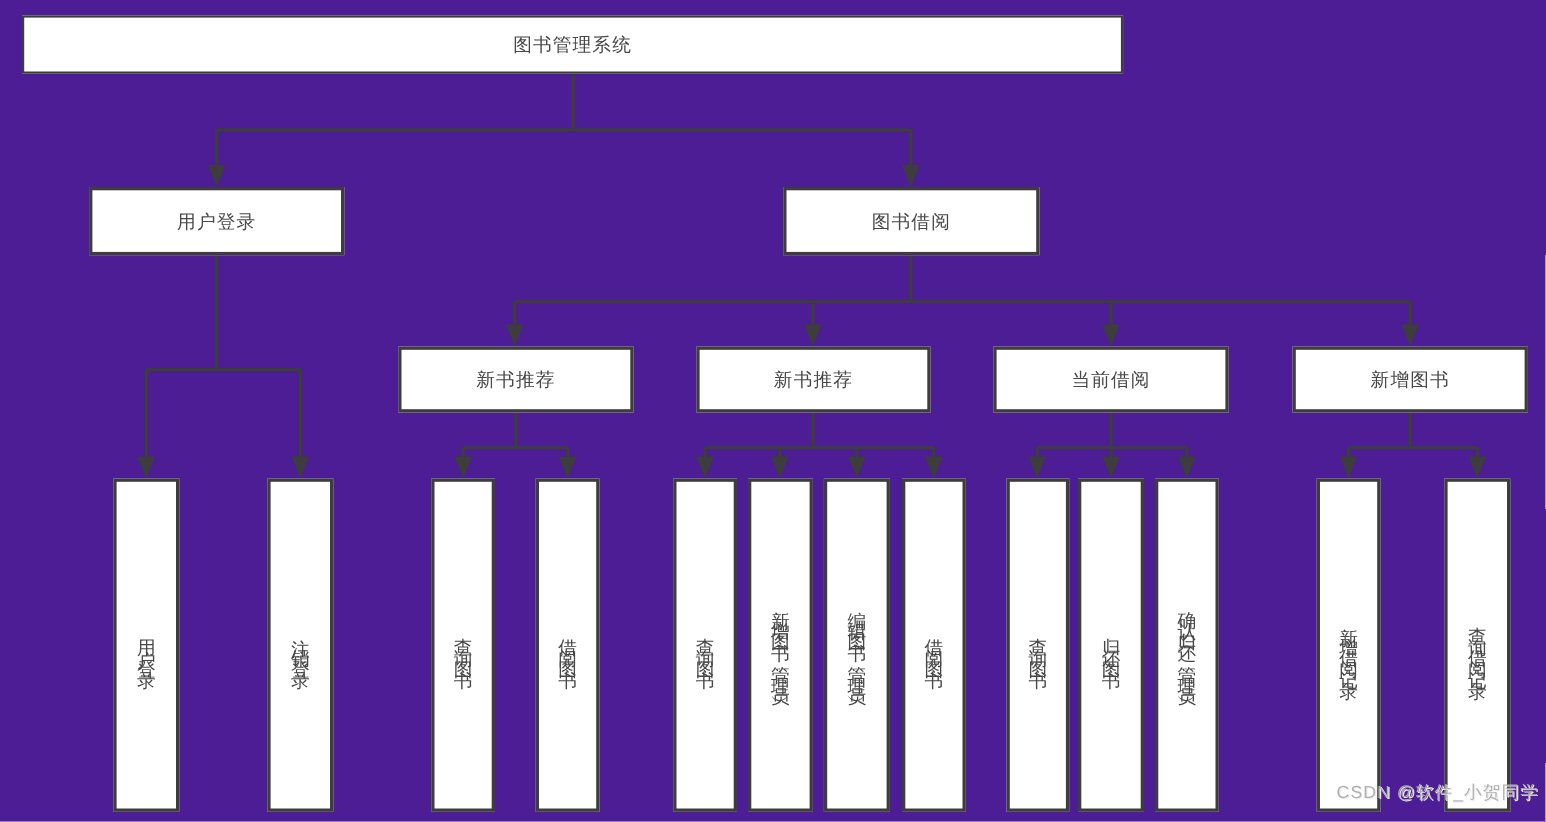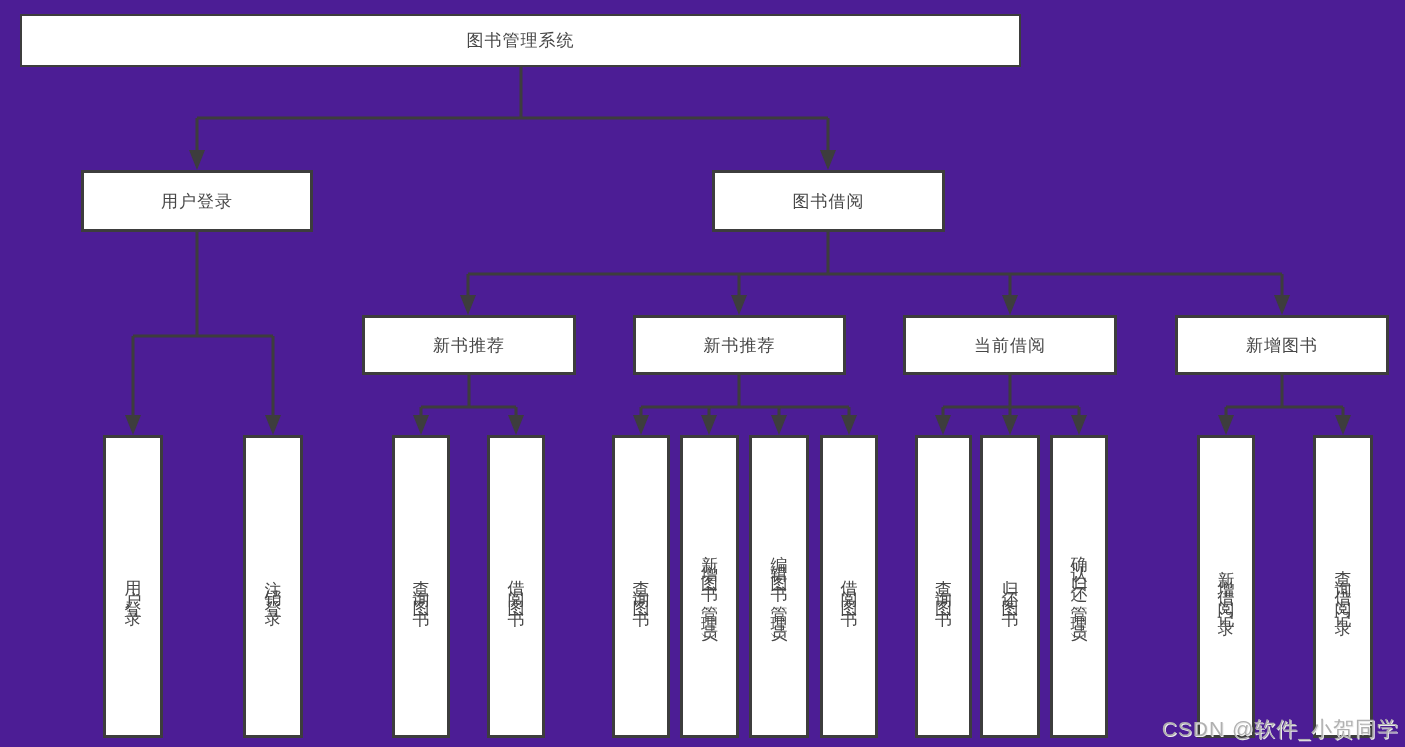--- a/index.html
+++ b/index.html
@@ -28,22 +28,22 @@
   .node.vert span{
     writing-mode:vertical-rl;
     text-orientation:mixed;
     letter-spacing:10px;
     line-height:1;
     font-size:17px;
   }
   .watermark{
     position:absolute;
     right:6px;
-    bottom:4px;
-    font-size:21px;
+    bottom:16px;
+    font-size:16px;
     color:#b0b0b0;
     text-shadow:1px 1px 0 #ececec;
     letter-spacing:1px;
     z-index:5;
     white-space:nowrap;
   }
 </style>
 </head>
 <body>
 

